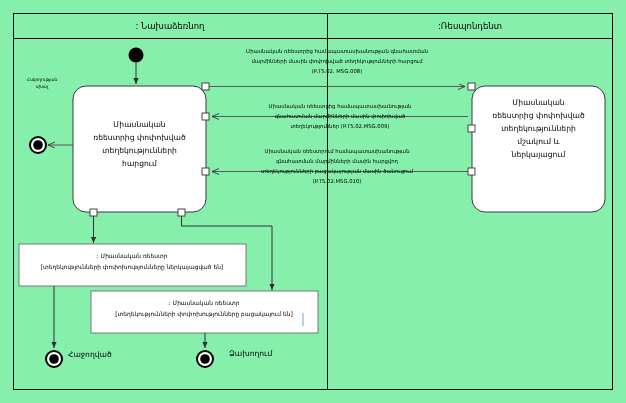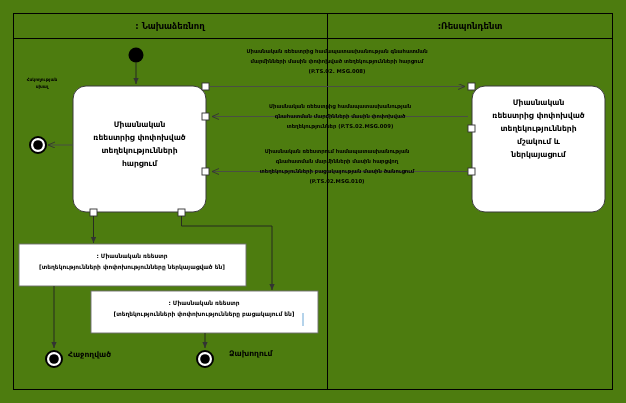--- a/index.html
+++ b/index.html
@@ -11,22 +11,21 @@
     font-family: "DejaVu Sans", sans-serif;
     width: 626px;
     height: 403px;
     overflow: hidden;
     position: relative;
   }
   #stage {
     position: relative;
     width: 626px;
     height: 403px;
-    background: #4d7c0f;
-    font-weight: bold;
+    background: #86efac;
   }
   svg#diagram {
     position: absolute;
     left: 0;
     top: 0;
     width: 626px;
     height: 403px;
   }
   .lane-title {
     font-size: 8.5px;

